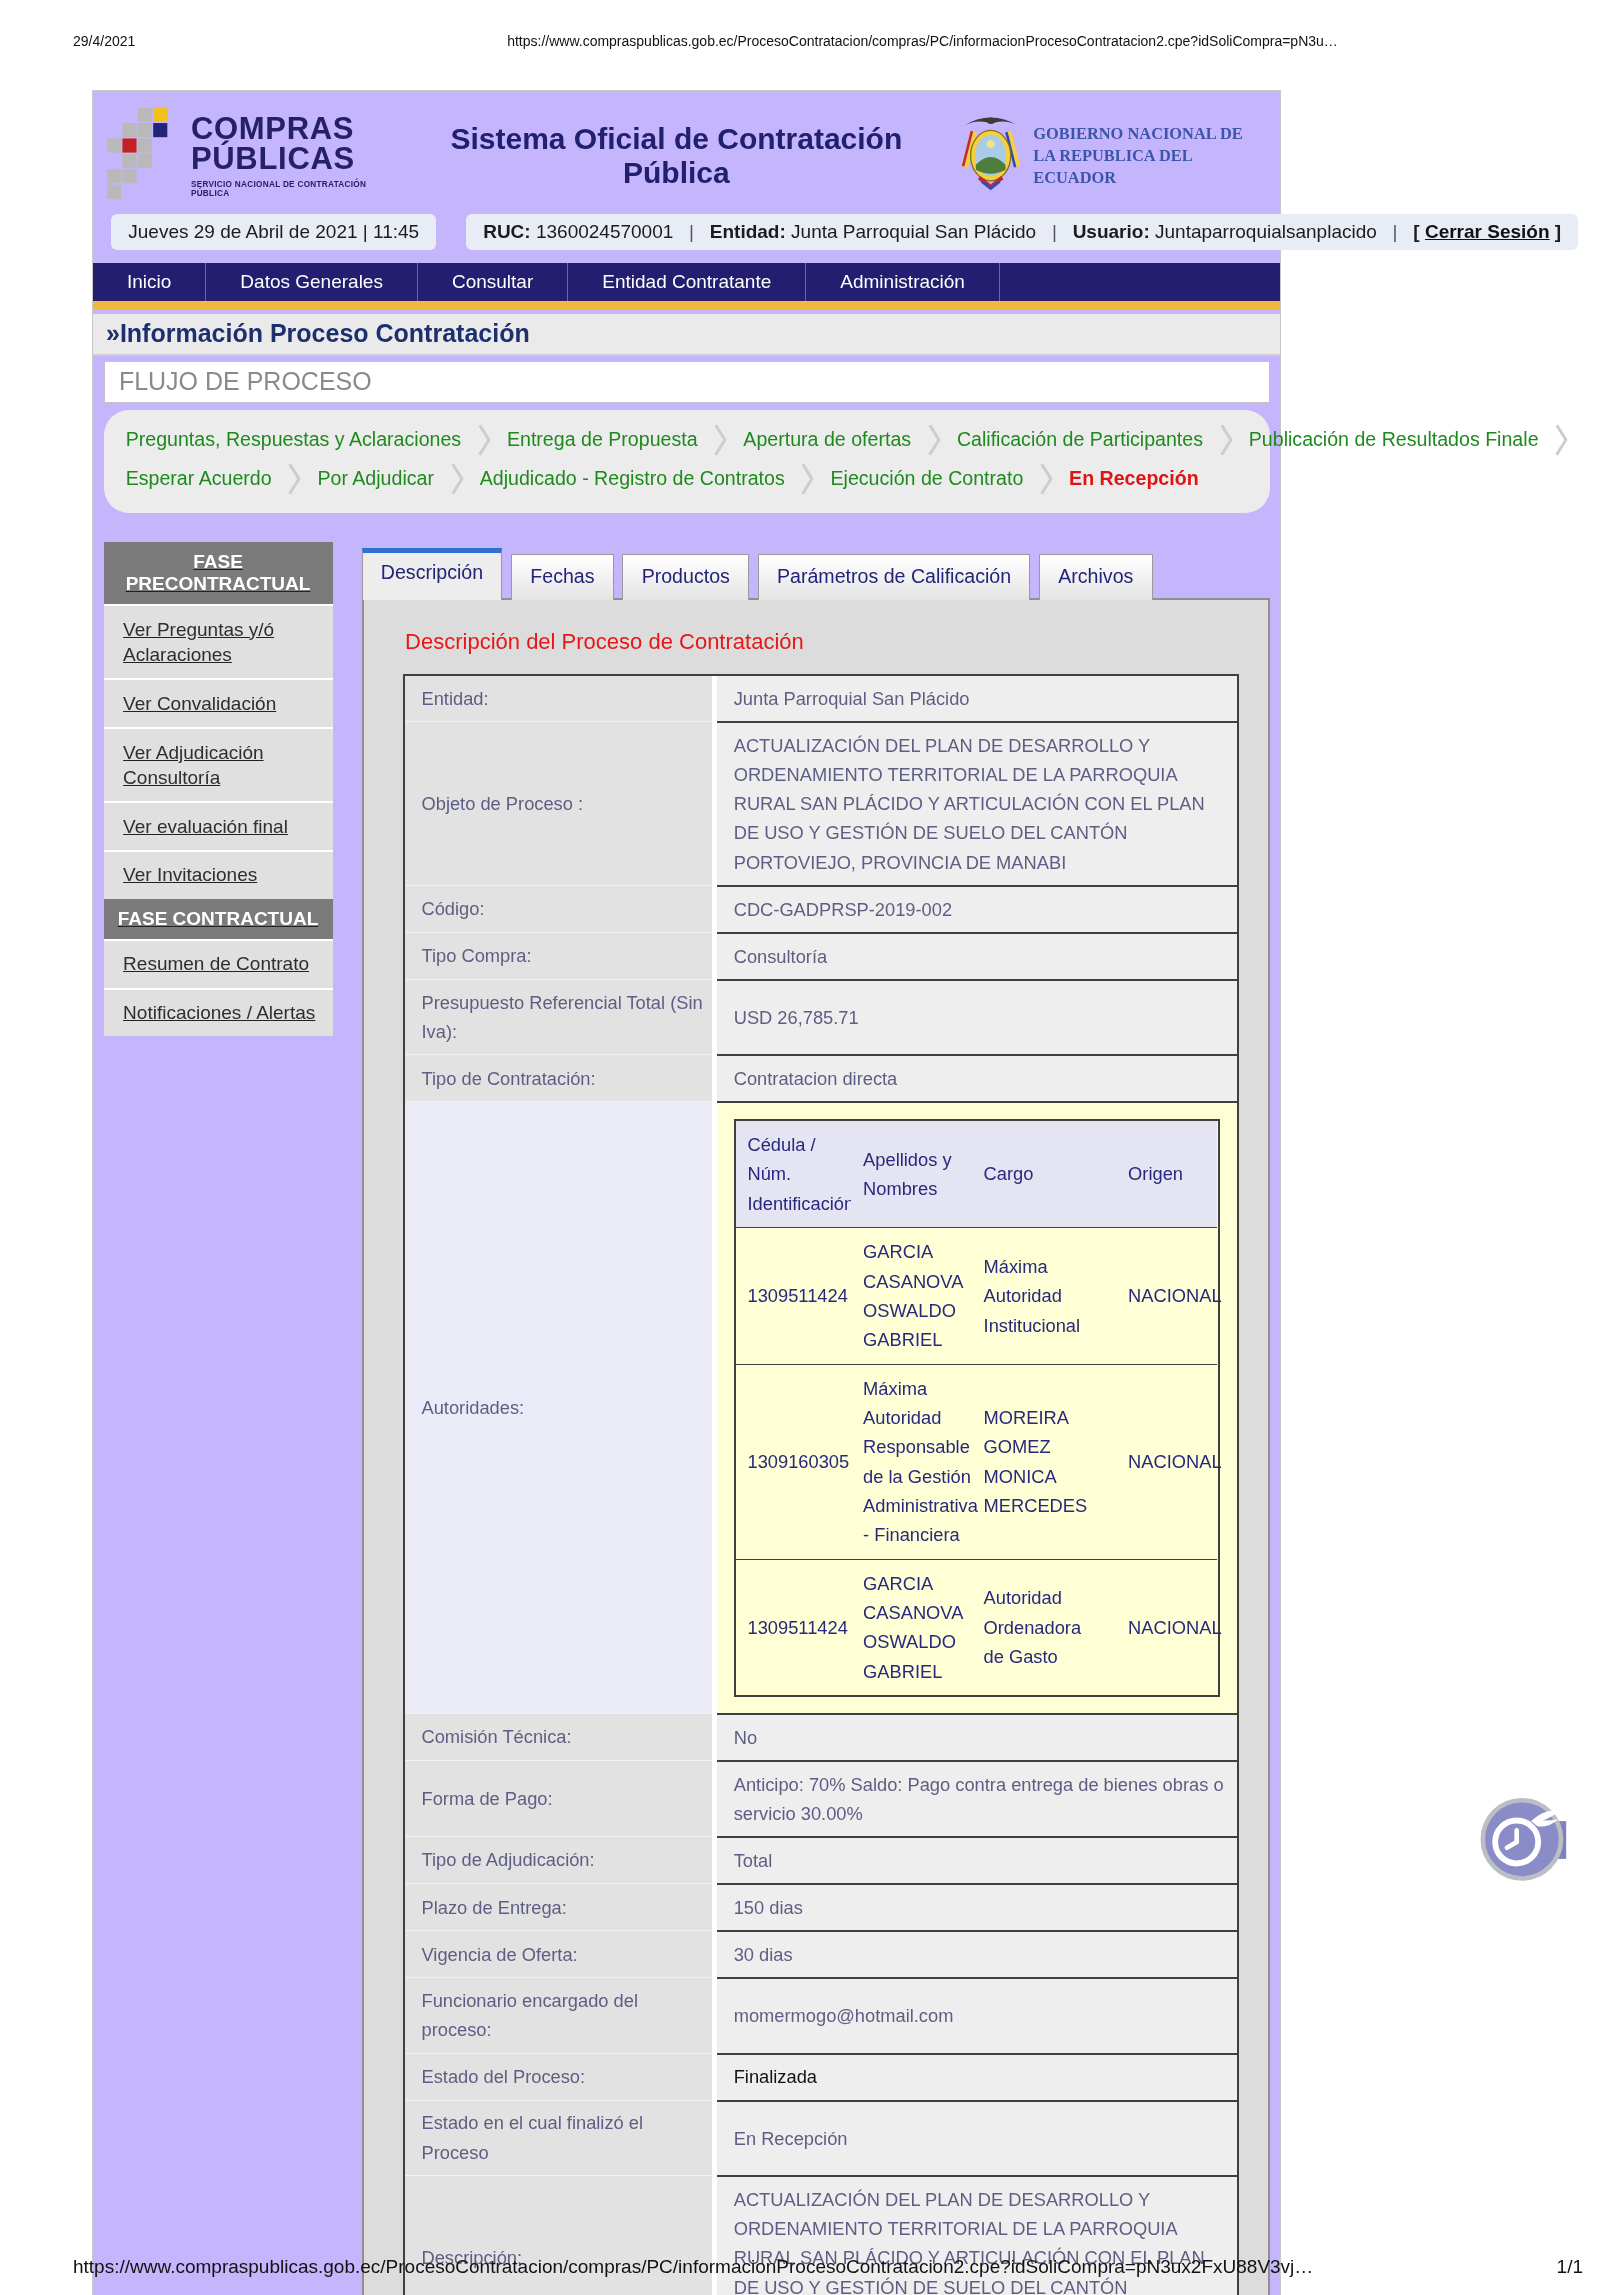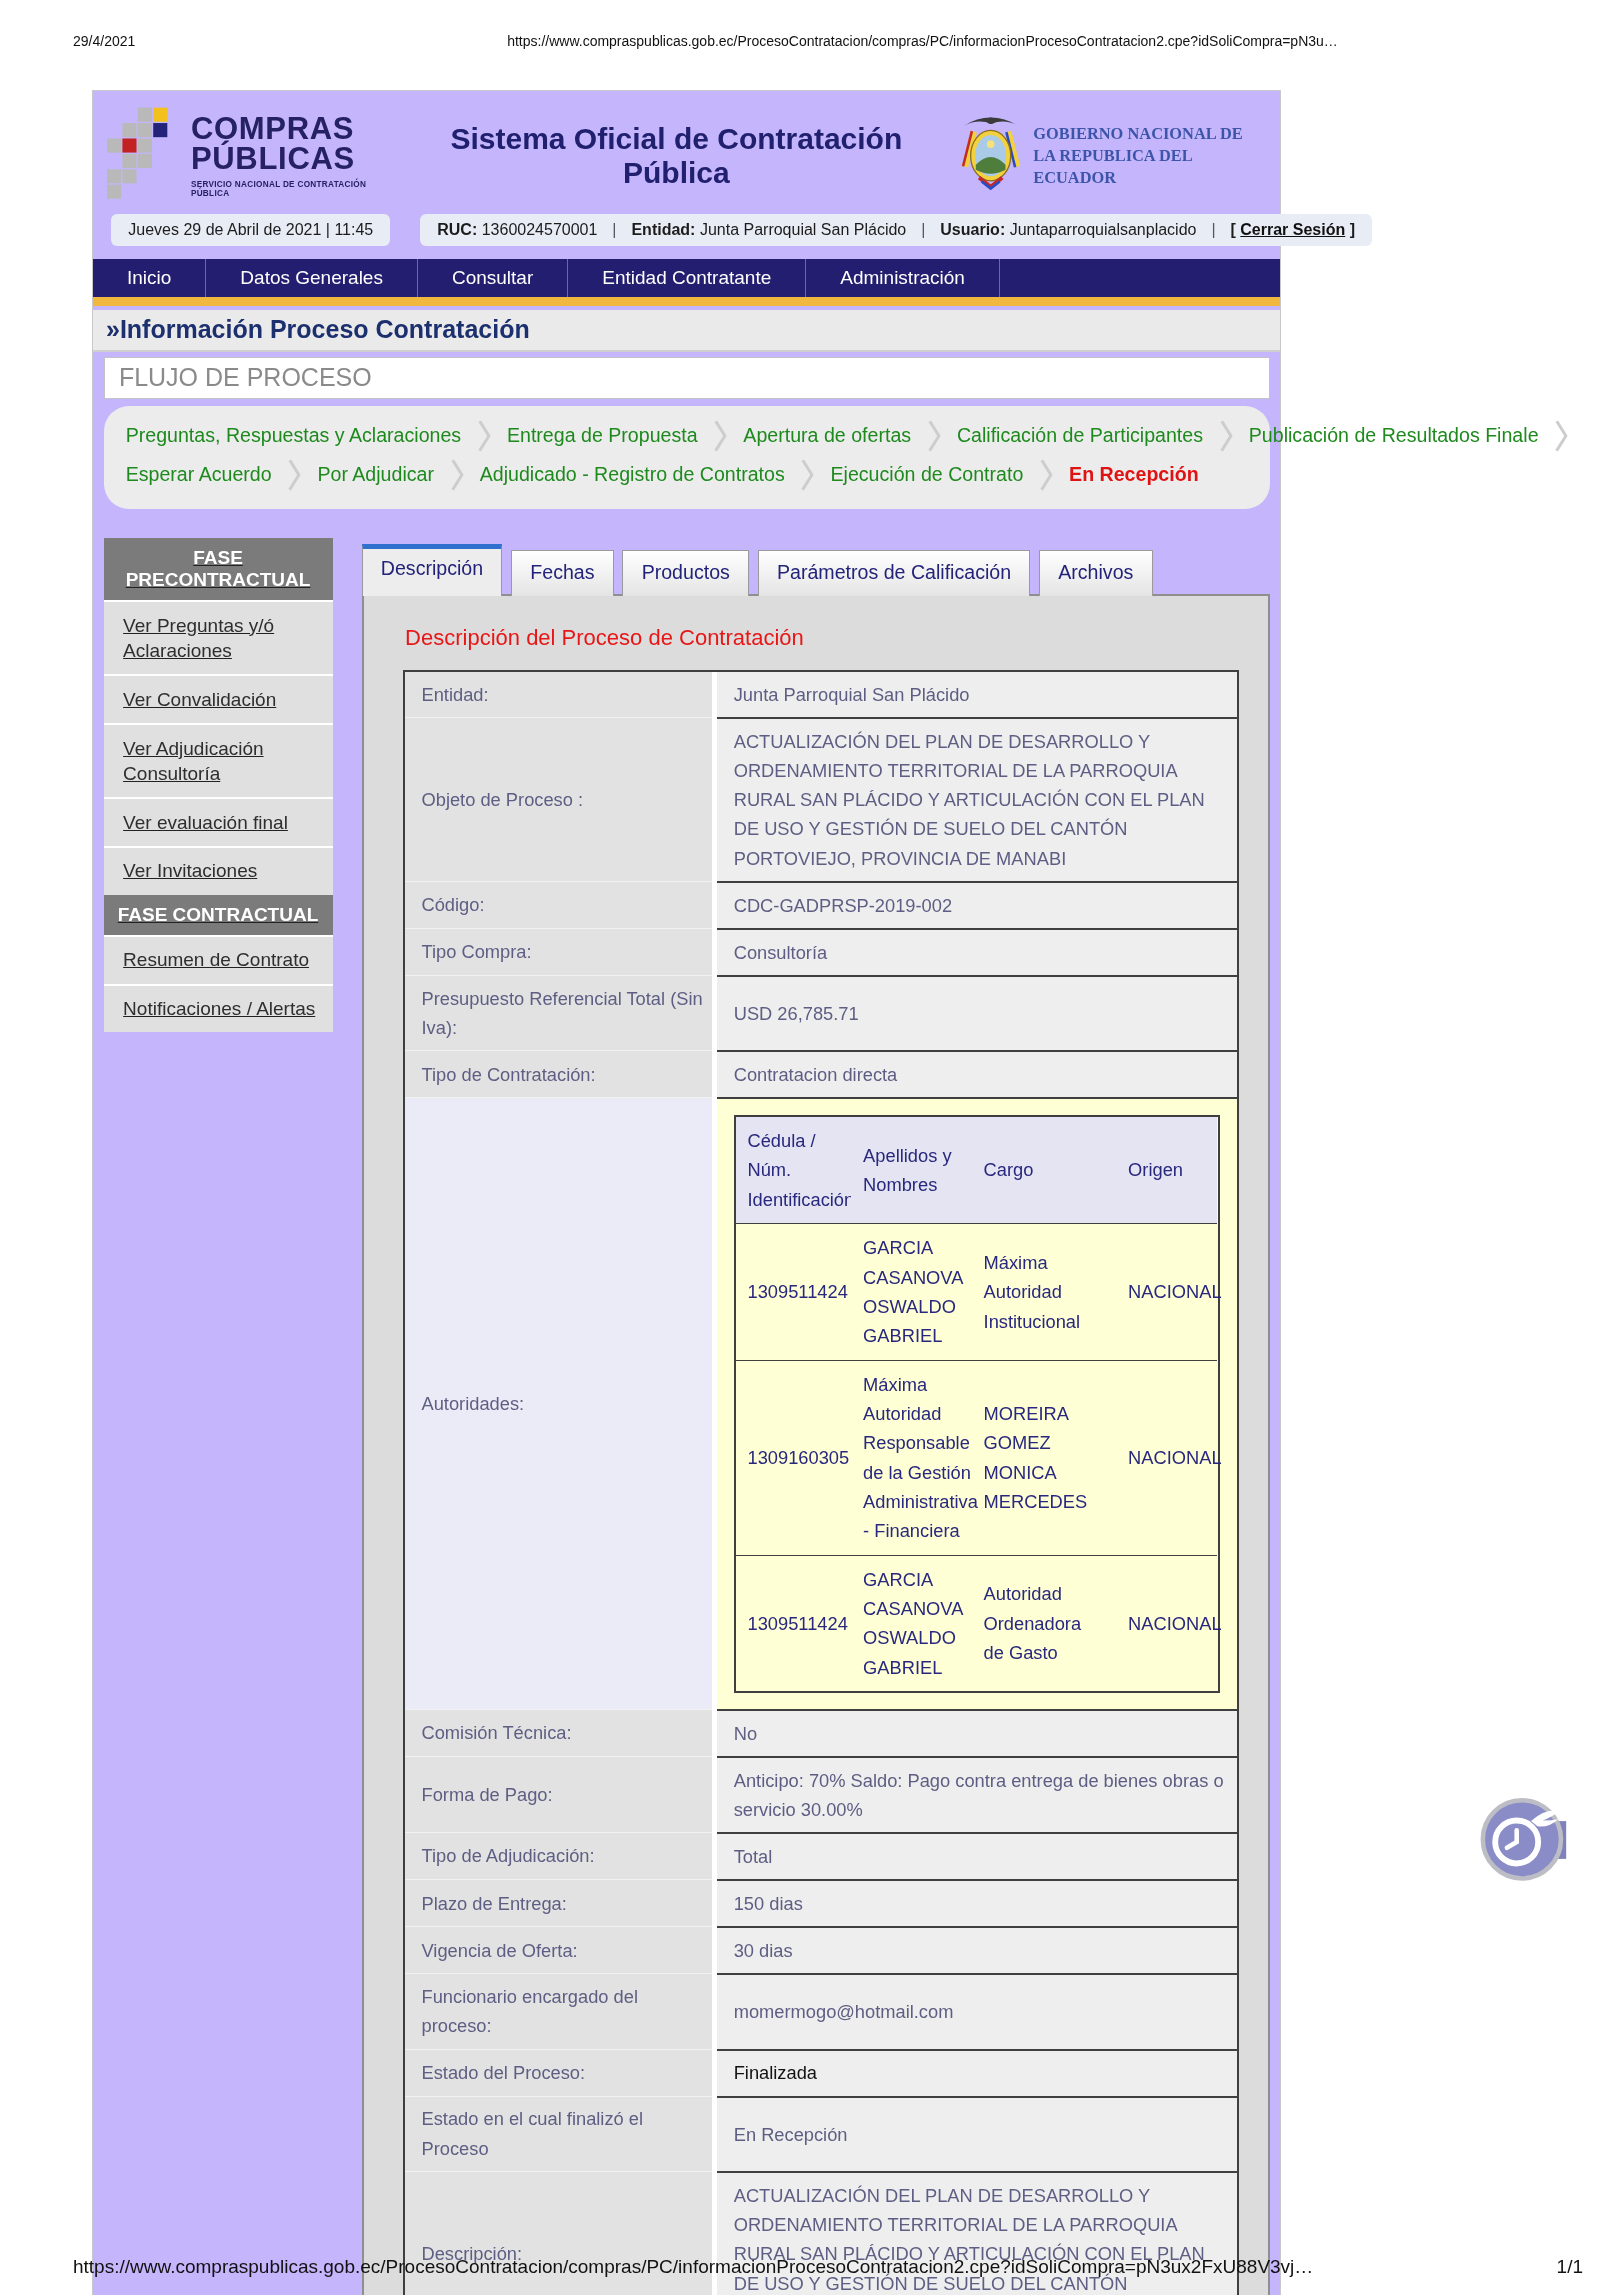--- a/index.html
+++ b/index.html
@@ -27,21 +27,21 @@
   .logo { width:288px; display:flex; align-items:center; gap:6.5px; }
   .logo-text { display:flex; flex-direction:column; }
   .logo-line { font-size:31px; font-weight:bold; color:#262064; line-height:0.98; letter-spacing:0.7px; }
   .logo-sub { margin-top:5.2px; font-size:8.2px; font-weight:bold; color:#262064; letter-spacing:0.3px; }
   .site-title { flex:1; text-align:center; font-size:30px; font-weight:bold; color:#20206e; }
   .gov { width:307px; display:flex; align-items:center; gap:7.9px; justify-content:flex-end; }
   .gov-text { font-family:"Liberation Serif", serif; color:#3d55a8; font-size:16.4px; font-weight:bold; line-height:1.35; }
 
   
   .session-bar { display:flex; gap:30px; padding:0 18.3px; }
-  .pill { background:#e8ecf5; border-radius:5.9px; padding:7.2px 17px; font-size:16px; color:#1c1c1c; white-space:nowrap; }
+  .pill { background:#e8ecf5; border-radius:5.9px; padding:7.2px 17px; font-size:19px; color:#1c1c1c; white-space:nowrap; }
   .pill.right { flex:1;border-radius:6px; }
   .pill b { font-weight:bold; }
   .sep { color:#55565e; margin:0 10.5px; }
   .logout a, .logout-link { font-weight:bold; text-decoration:underline; color:#111; cursor:pointer; }
 
   
   .nav { margin-top:13px; background:#231e6f; display:flex; height:38px; }
   .nav-item { display:flex; align-items:center; padding:0 34px; color:#fff; font-size:19px; border-right:1.3px solid #3f79c0; cursor:pointer; }
   .gold-stripe { height:8.5px; background:#f1b83f; }
 

